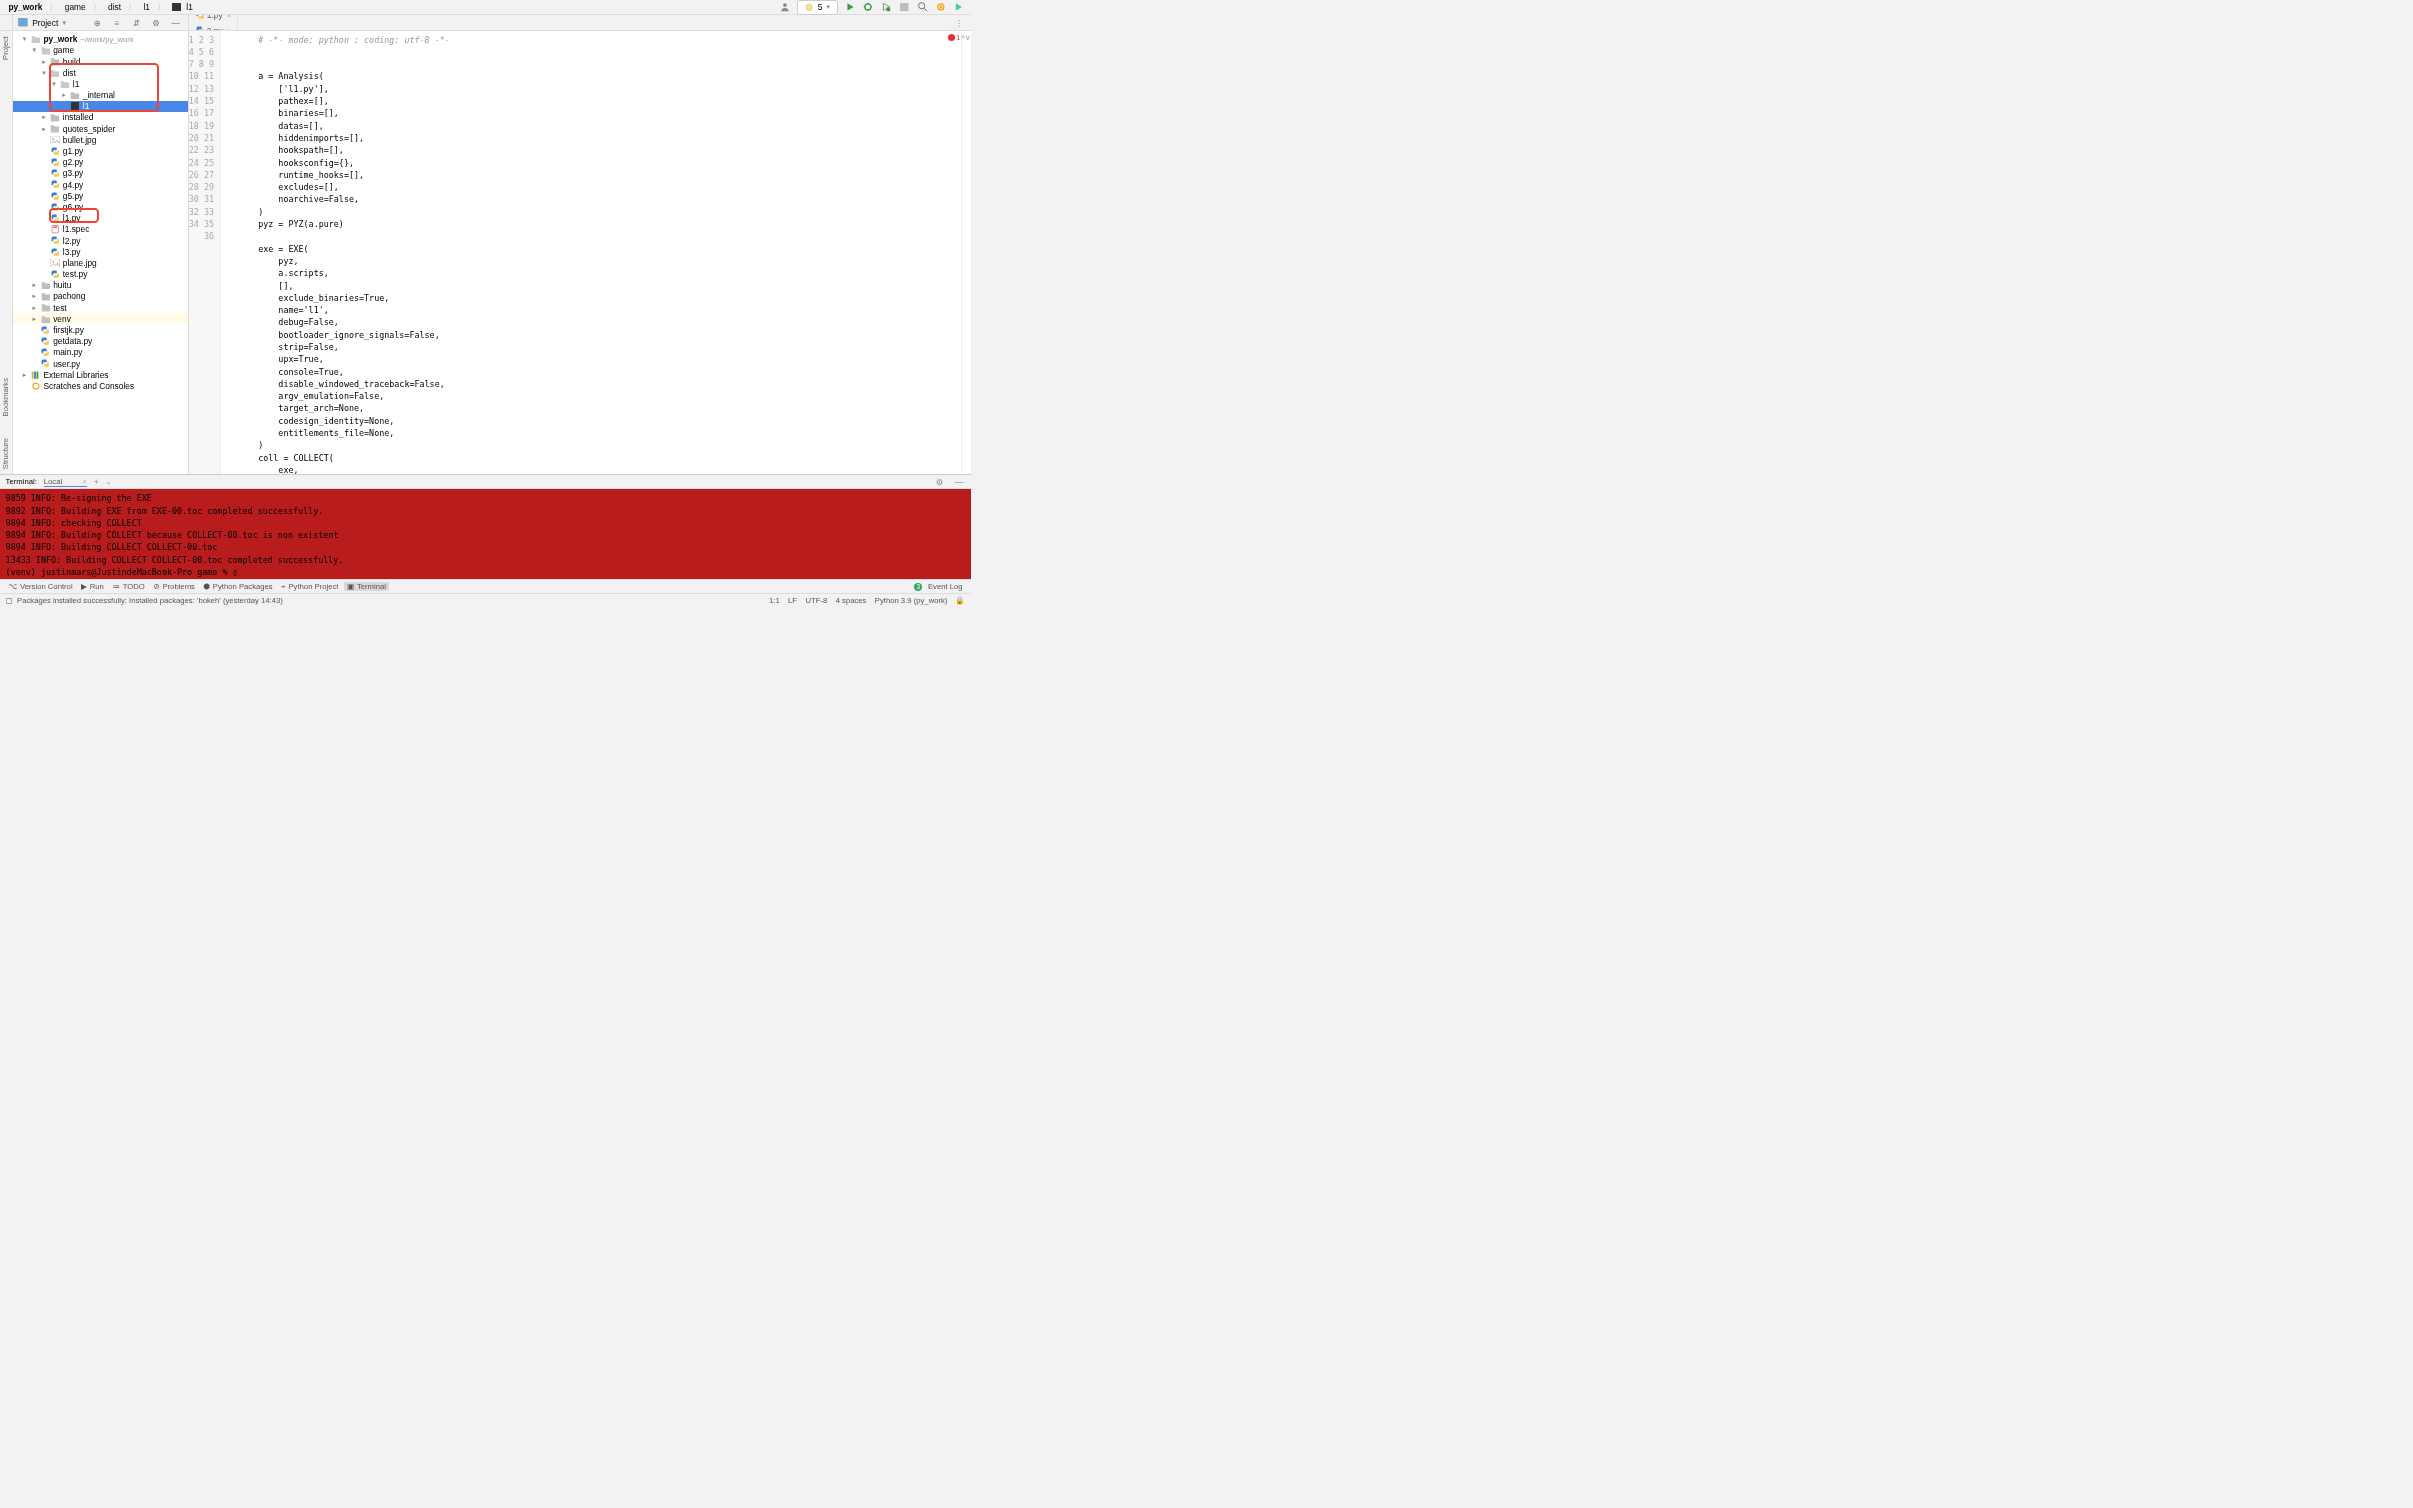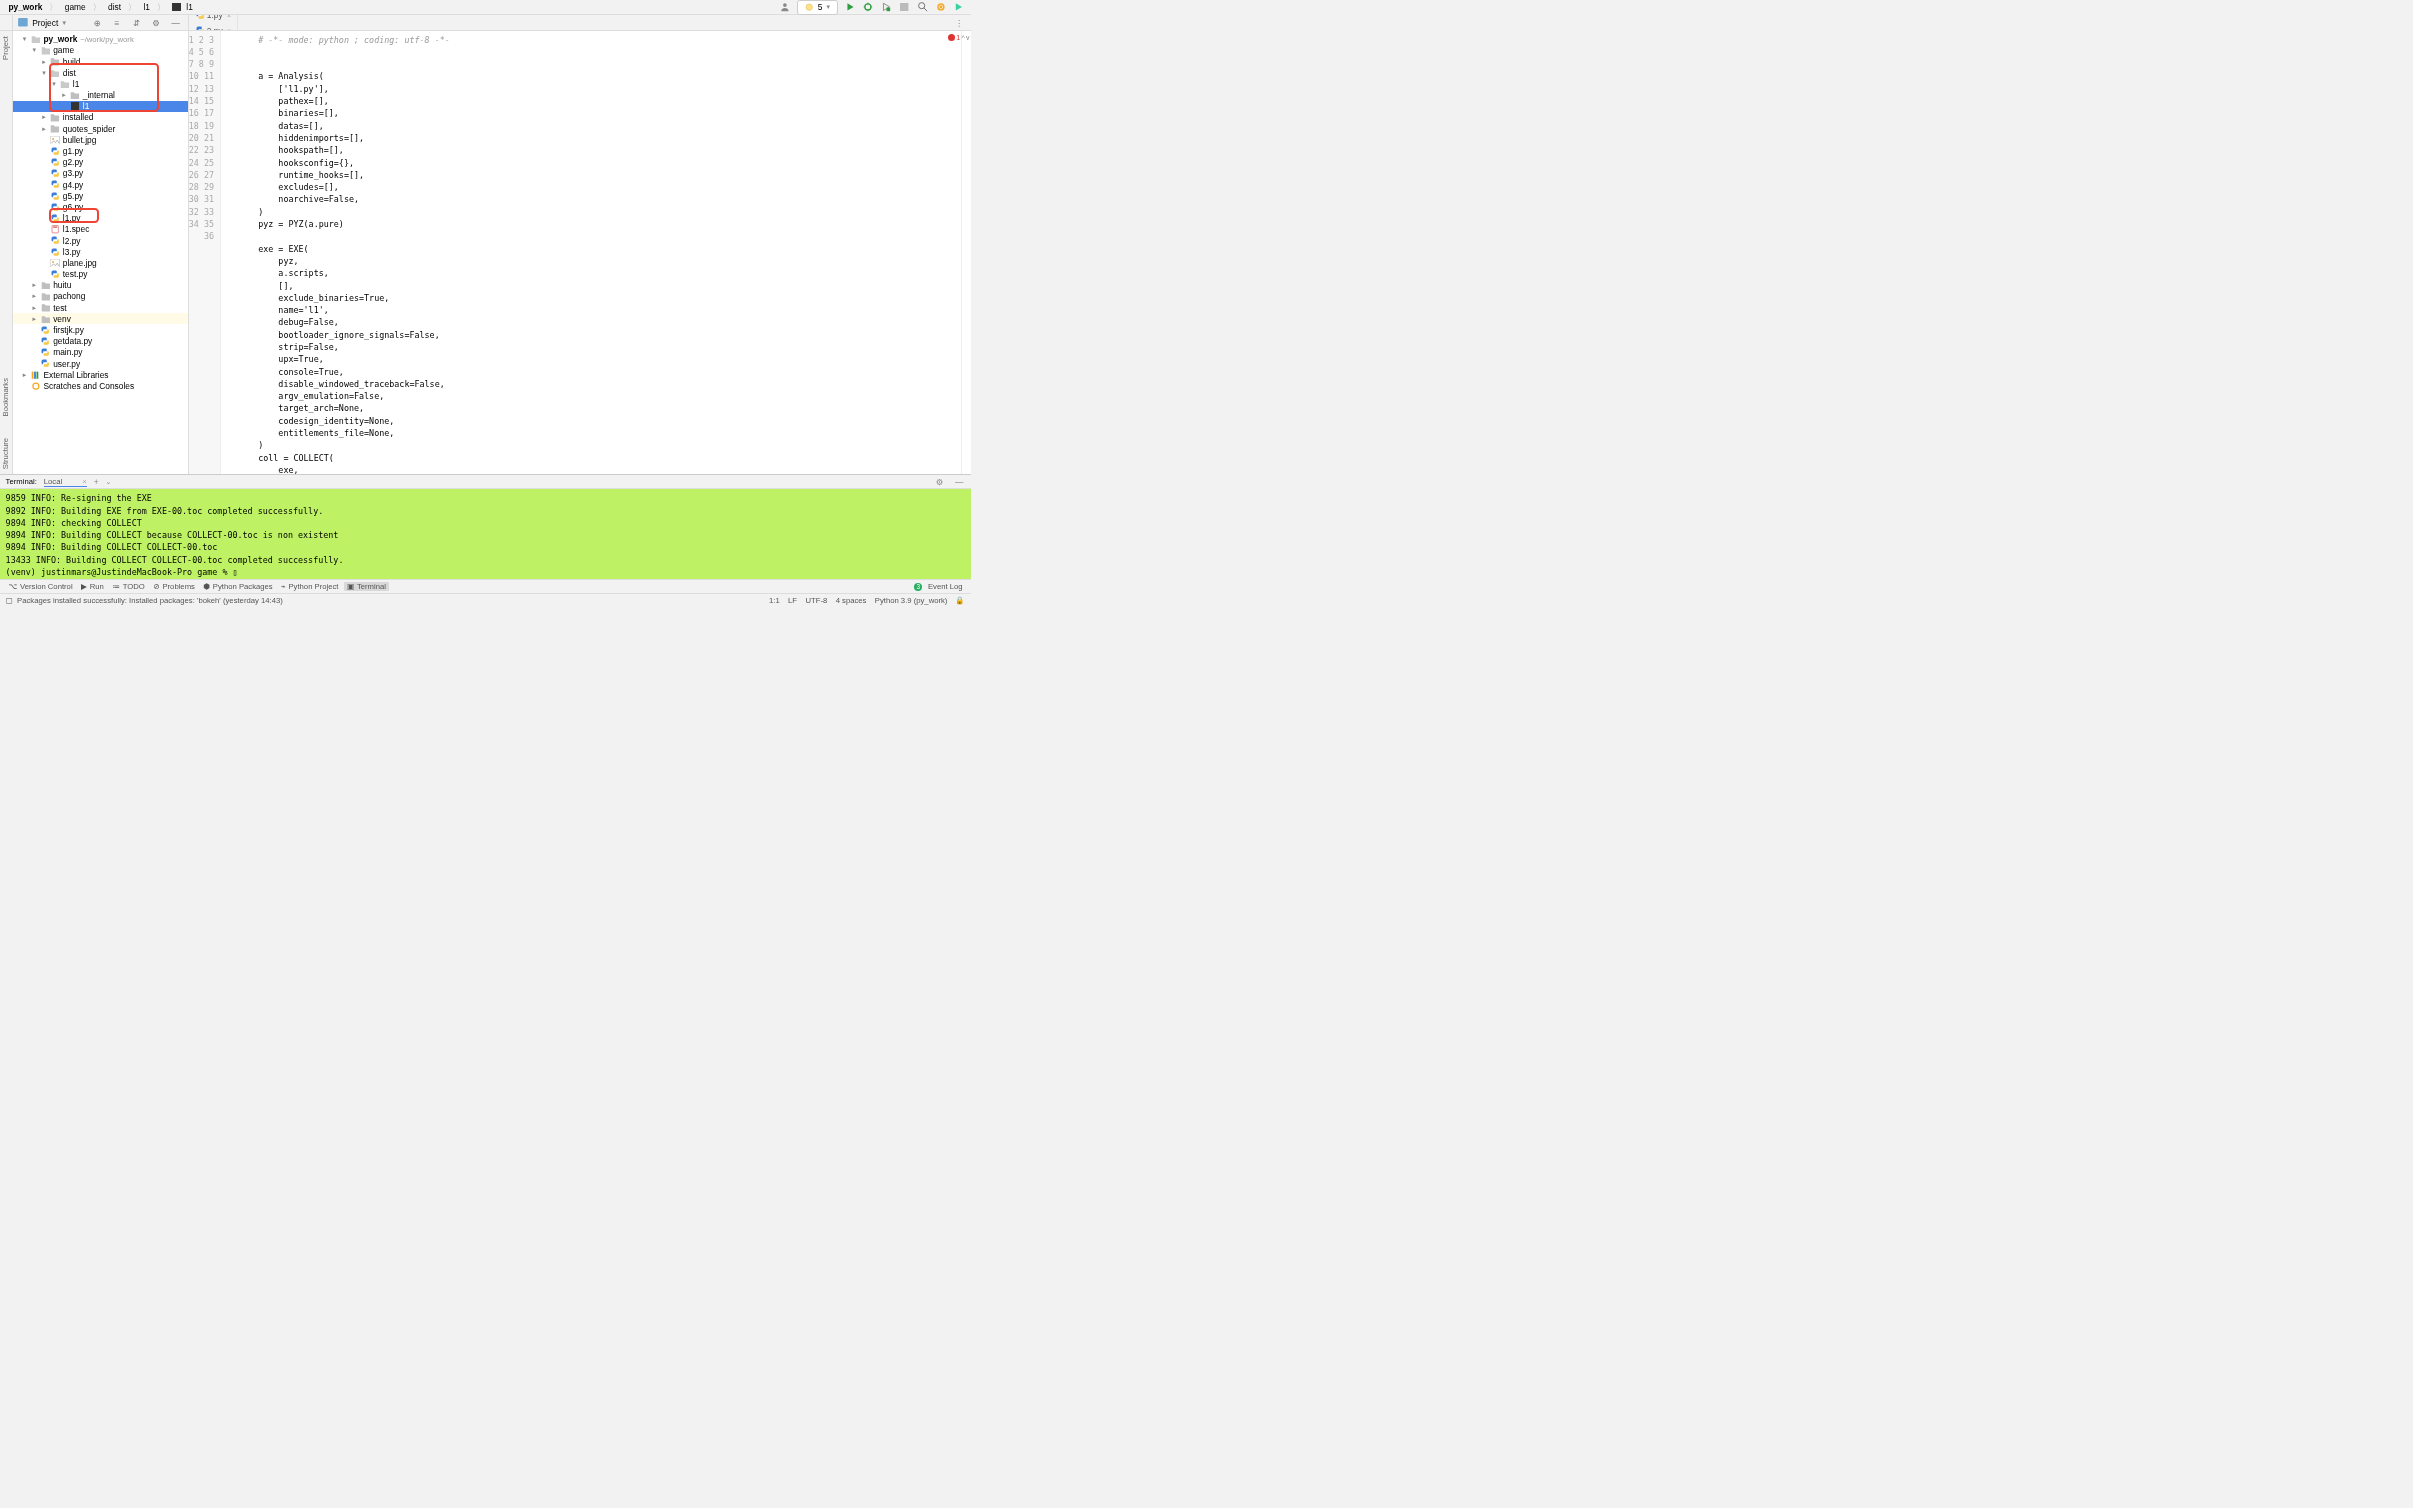--- a/index.html
+++ b/index.html
@@ -128,21 +128,21 @@
 }
 .code-body .cm-comment { color:#999; font-style:italic;}
 .code-body .first-line-bg { position:absolute; left:0; right:0; top:2.8px; height:12.3px; background:#fdf7e3; z-index:-1;}
 .right-gutter {
   width: 9.8px; background:#fff; border-left:0.7px solid #eee; position:relative;
 }
 .right-gutter .err-ind { position:absolute; top:2.8px; right:1.4px; font-size:7px; color:#d33; display:flex; gap:1.4px; align-items:center;}
 .terminal-panel {
   height: 105px;
   border-top: 0.7px solid #ccc;
-  background: #bef264;
+  background: #b91c1c;
   display:flex;
   flex-direction:column;
 }
 .terminal-header {
   height: 14px;
   background:#f2f2f2;
   border-bottom: 0.7px solid #ddd;
   display:flex; align-items:center;
   padding: 0 5.6px;
   gap: 8.4px;

